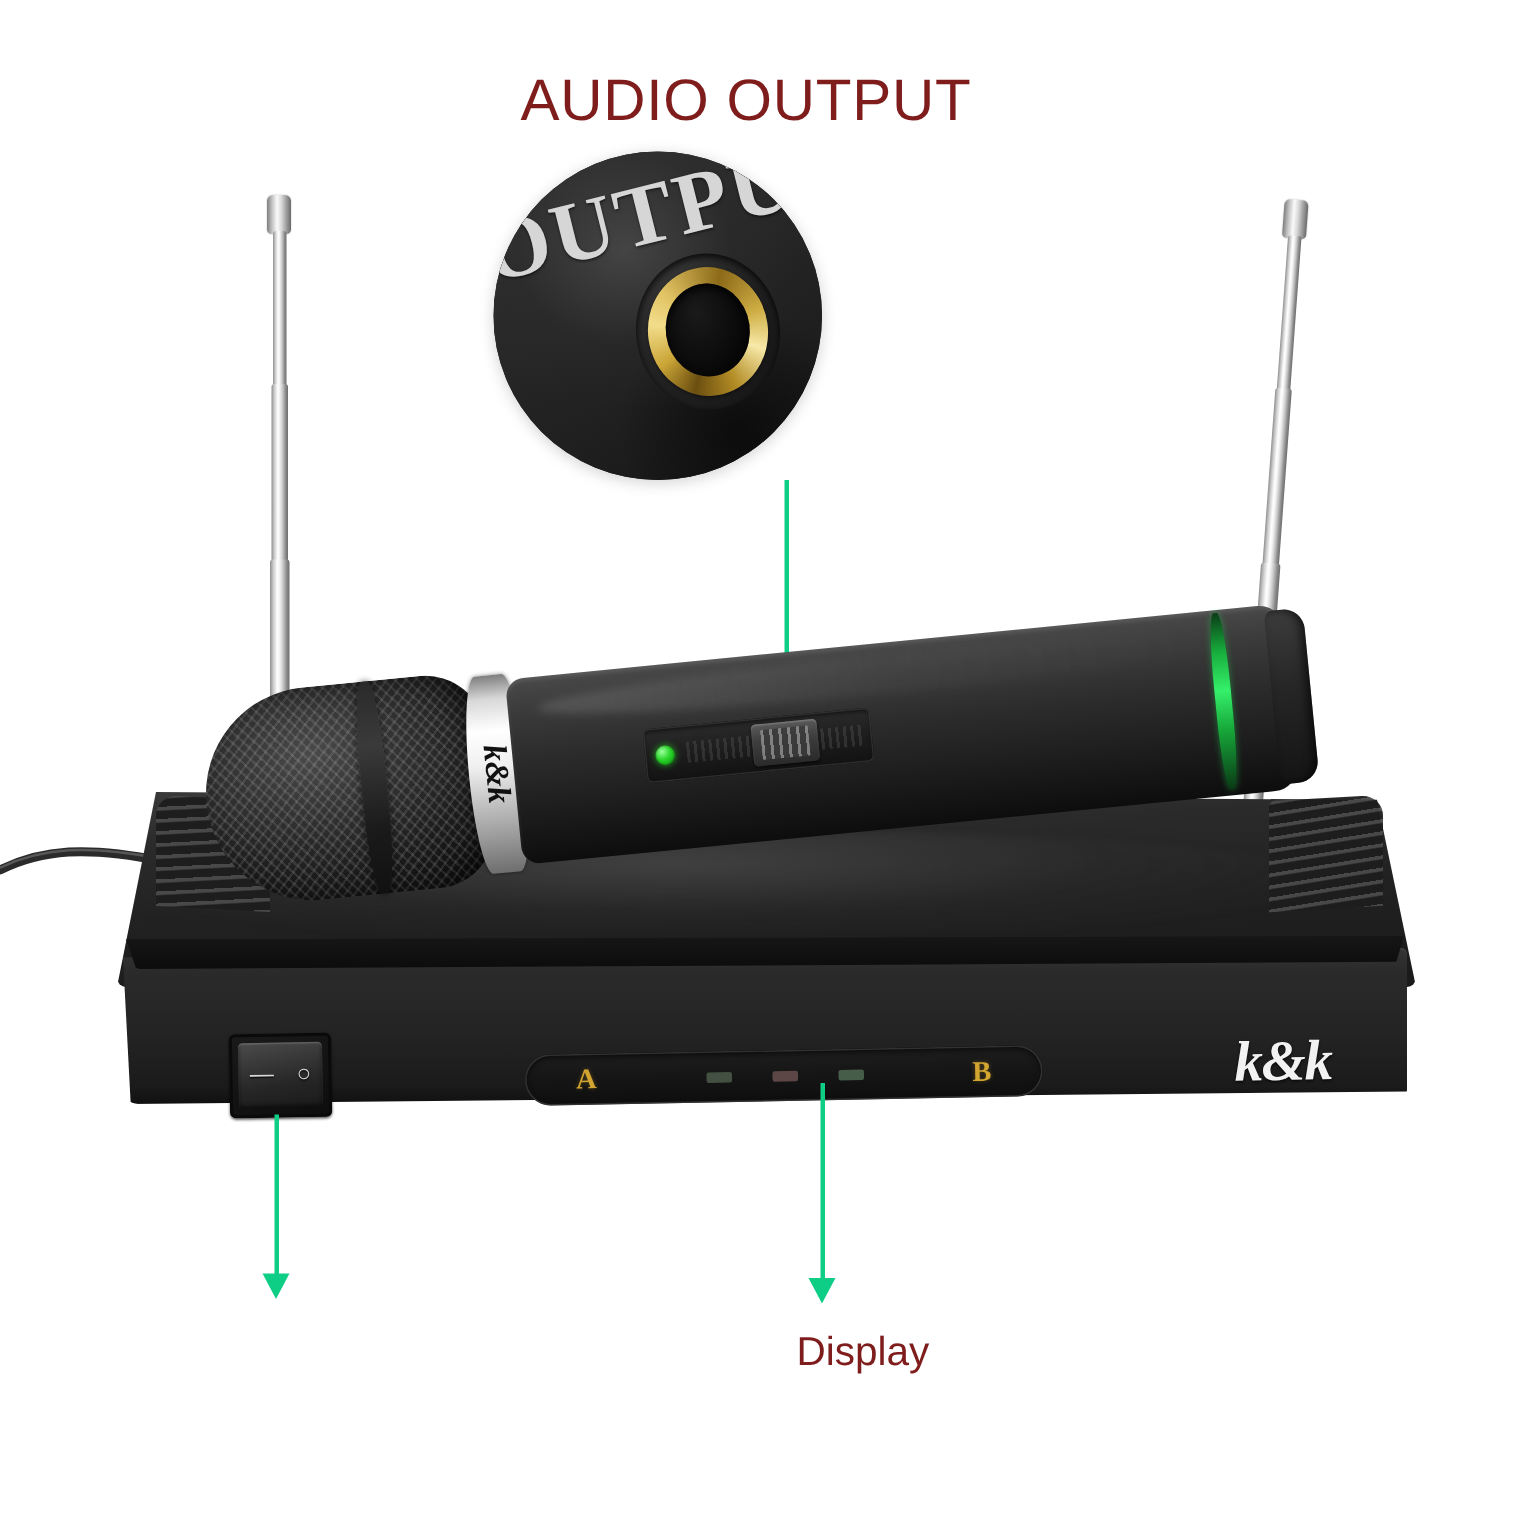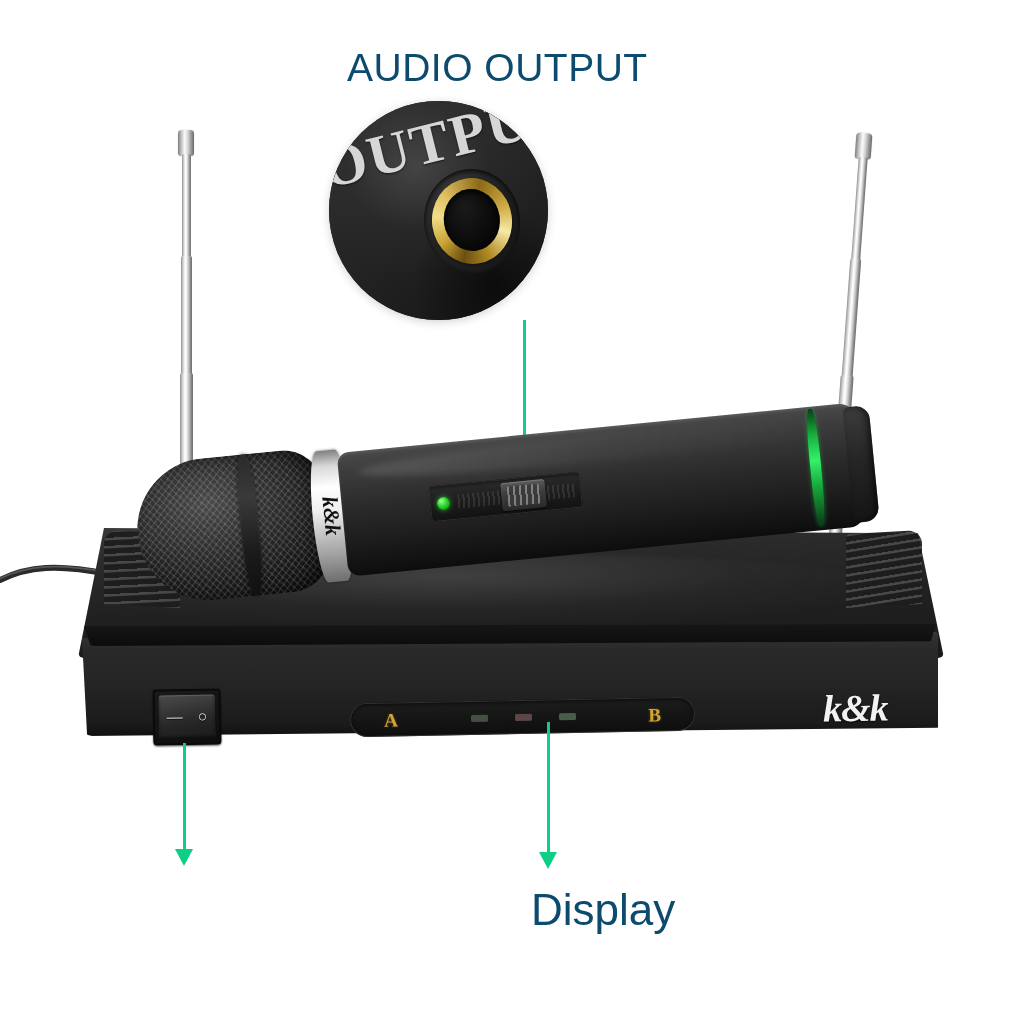--- a/index.html
+++ b/index.html
@@ -16,41 +16,41 @@
     position: relative;
     width: 1010px;
     height: 1010px;
     background: #ffffff;
     overflow: hidden;
   }
 
   
   .callout-label {
     position: absolute;
-    color: #0c4a6e;
+    color: #7f1d1d;
     font-family: "Liberation Sans", sans-serif;
     white-space: nowrap;
     line-height: 1;
     user-select: none;
   }
   #label-audio-output {
     left: 347px;
     top: 48px;
     font-size: 39px;
     letter-spacing: 0.5px;
   }
   #label-power-switch {
     left: 96px;
     top: 888px;
     font-size: 35px;
   }
   #label-display {
     left: 531px;
     top: 888px;
-    font-size: 44px;
+    font-size: 27px;
   }
 
   
   .callout-line {
     position: absolute;
     background: #0ECE85;
     width: 3px;
   }
   #line-output {
     left: 523px;

